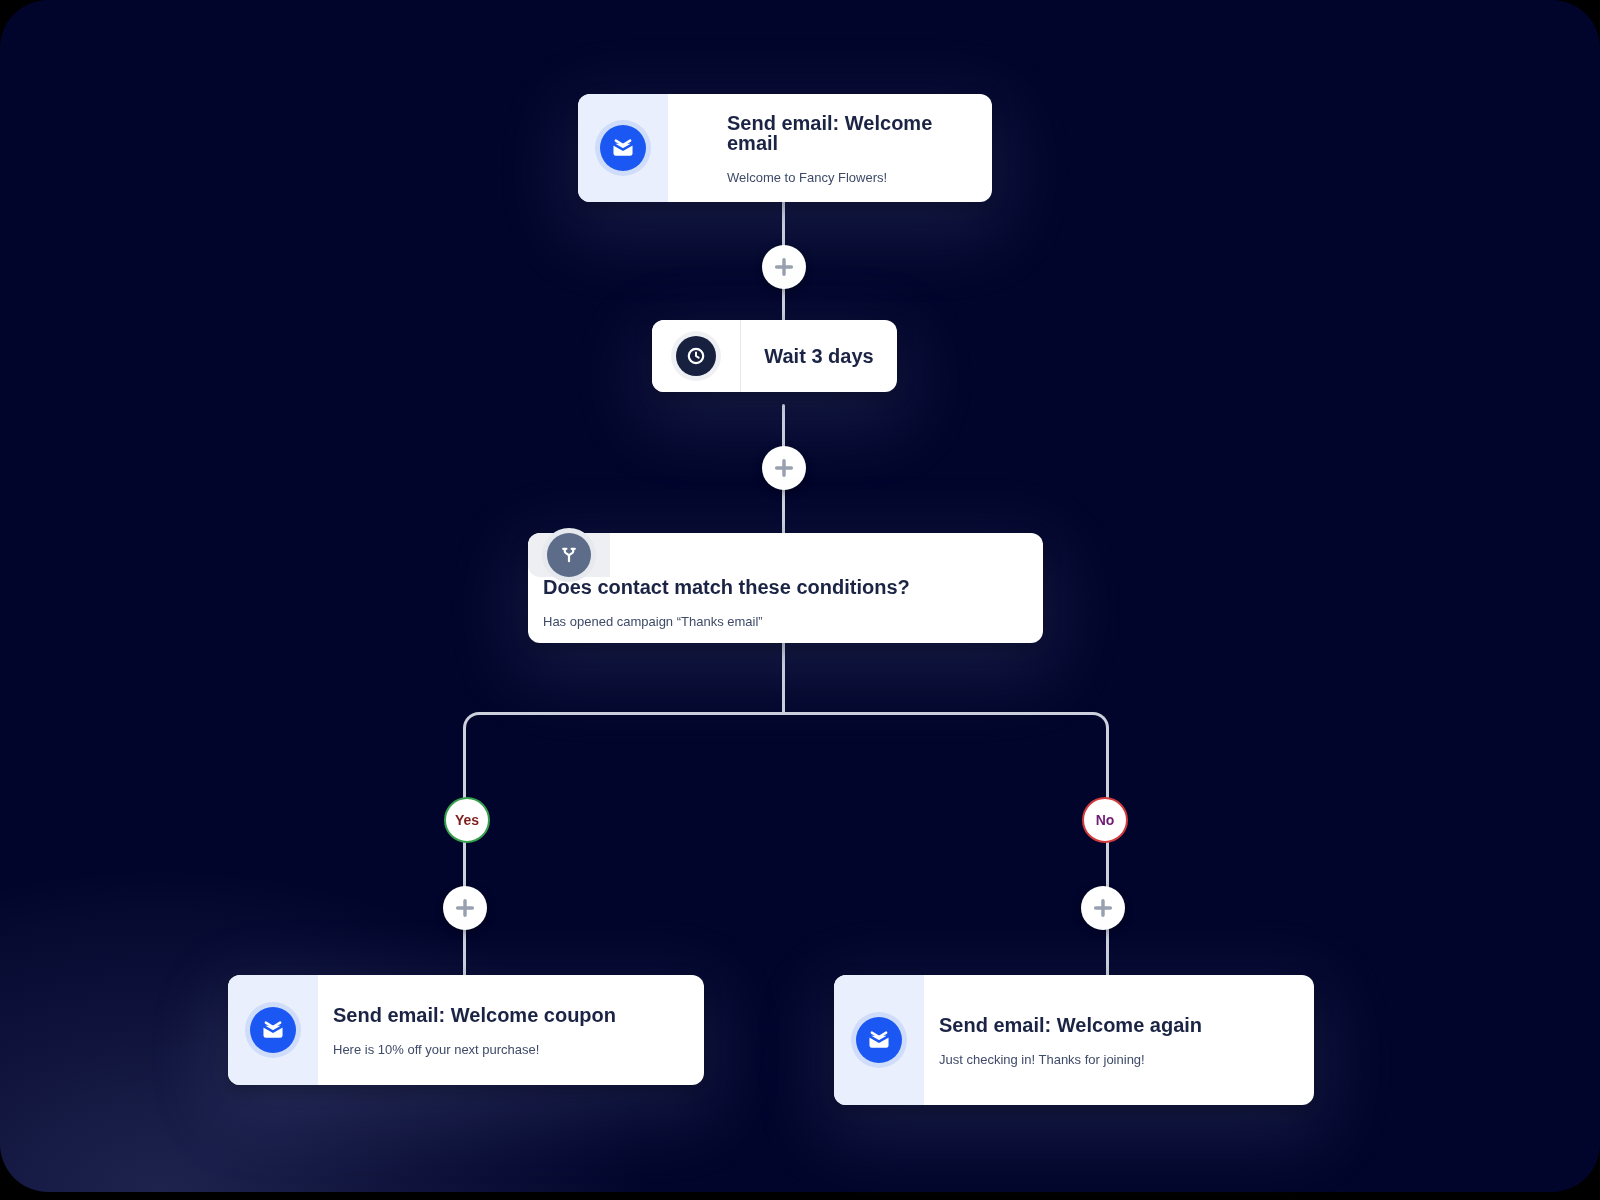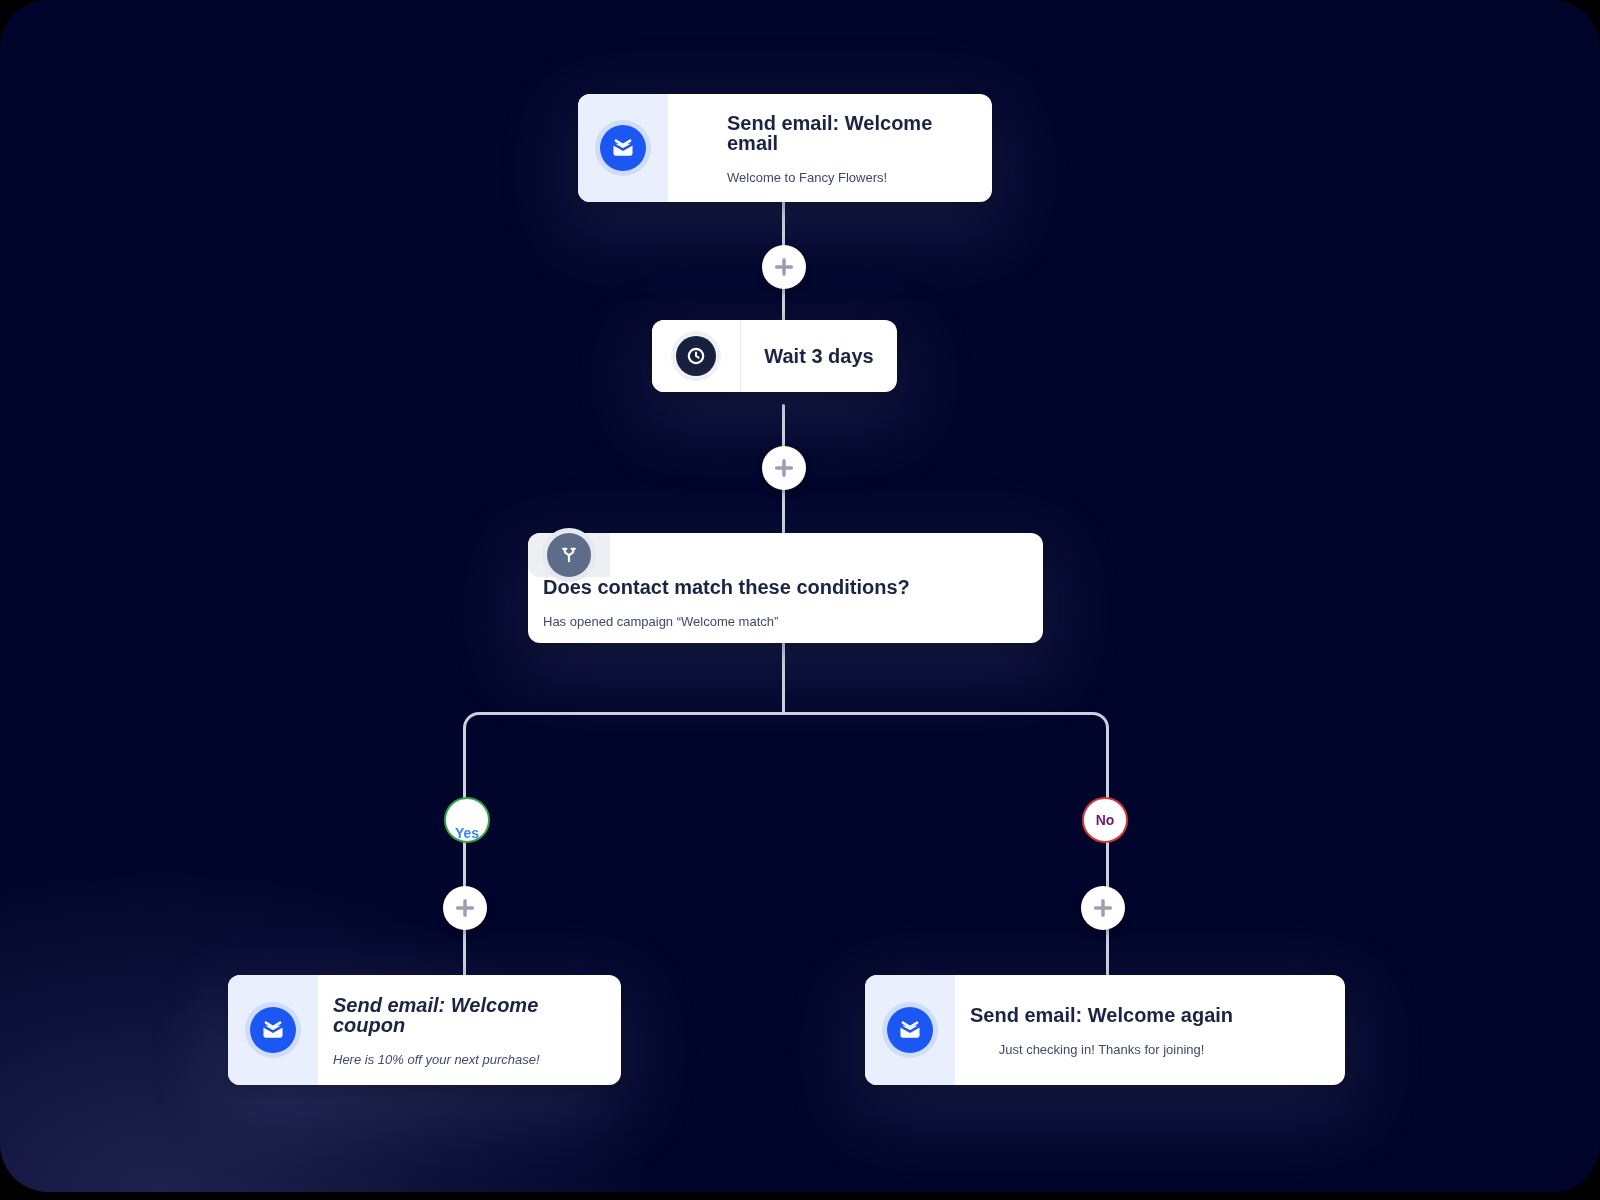--- a/index.html
+++ b/index.html
@@ -44,21 +44,21 @@
     position:absolute;width:44px;height:44px;border-radius:50%;background:#fff;
     display:flex;align-items:center;justify-content:center;cursor:pointer;
     box-shadow:0 3px 10px rgba(0,0,0,0.30);
   }
   
   .badge{
     position:absolute;width:42px;height:42px;border-radius:50%;background:#fff;
     display:flex;align-items:center;justify-content:center;
     font-size:14px;font-weight:700;
   }
-  .badge.yes{border:2.5px solid #36a14c;color:#3b82f6;align-items:flex-end;}
+  .badge.yes{border:2.5px solid #36a14c;color:#7f1d1d;}
   .badge.no{border:2.5px solid #d23b3b;color:#701a75;}
 </style>
 </head>
 <body>
 
 <div class="canvas">
 
   <div class="vline" style="left:782px;top:200px;height:136px;"></div>
   <div class="vline" style="left:782px;top:404px;height:131px;"></div>
   <div class="vline" style="left:782px;top:641px;height:74px;"></div>
@@ -109,21 +109,21 @@
   <div class="card" style="left:528px;top:533px;width:515px;height:110px;flex-direction:column;">
     <div class="icon-panel gray">
       <div class="icon-circle slate">
         <svg width="24" height="24" viewBox="0 0 24 24">
           <path d="M6.2 5.8 h3.2 M14.6 5.8 h3.2 M7.8 6.4 v2 c0 2.6 4.2 2.2 4.2 4.8 M16.2 6.4 v2 c0 2.6 -4.2 2.2 -4.2 4.8 M12 12.6 v5.6" stroke="#fff" stroke-width="2.2" fill="none" stroke-linecap="round"></path>
         </svg>
       </div>
     </div>
     <div class="card-text">
       <div class="card-title">Does contact match these conditions?</div>
-      <div class="card-subtitle">Has opened campaign “Welcome match”</div>
+      <div class="card-subtitle">Has opened campaign “Thanks email”</div>
     </div>
   </div>
 
   <div class="badge yes" style="left:444px;top:797px;">
     <span>Yes</span>
   </div>
   <div class="badge no" style="left:1082px;top:797px;">
     <span>No</span>
   </div>
 
@@ -132,37 +132,37 @@
       <path d="M12 5.2 V18.8 M5.2 12 H18.8" stroke="#99a1b0" stroke-width="3.2" stroke-linecap="round"></path>
     </svg>
   </div>
 
   <div class="plus-btn" style="left:1081px;top:886px;">
     <svg width="26" height="26" viewBox="0 0 24 24">
       <path d="M12 5.2 V18.8 M5.2 12 H18.8" stroke="#99a1b0" stroke-width="3.2" stroke-linecap="round"></path>
     </svg>
   </div>
 
-  <div class="card" style="left:228px;top:975px;width:393px;height:110px;font-style:italic;">
+  <div class="card" style="left:228px;top:975px;width:476px;height:110px;">
     <div class="icon-panel blue">
       <div class="icon-circle blue">
         <svg width="26" height="26" viewBox="0 0 24 24">
           <rect x="3.2" y="8" width="17.6" height="11.2" rx="2.2" fill="#fff"></rect>
           <path d="M3.2 8.4 L12 13.4 L20.8 8.4" stroke="#1b57f2" stroke-width="2.3" fill="none"></path>
           <path d="M5.4 5.2 L12 9.2 L18.6 5.2" stroke="#fff" stroke-width="2.3" fill="none" stroke-linecap="round"></path>
         </svg>
       </div>
     </div>
     <div class="card-text">
       <div class="card-title">Send email: Welcome coupon</div>
       <div class="card-subtitle">Here is 10% off your next purchase!</div>
     </div>
   </div>
 
-  <div class="card" style="left:865px;top:975px;width:480px;height:110px;text-align:center;">
+  <div class="card" style="left:834px;top:975px;width:480px;height:130px;">
     <div class="icon-panel blue">
       <div class="icon-circle blue">
         <svg width="26" height="26" viewBox="0 0 24 24">
           <rect x="3.2" y="8" width="17.6" height="11.2" rx="2.2" fill="#fff"></rect>
           <path d="M3.2 8.4 L12 13.4 L20.8 8.4" stroke="#1b57f2" stroke-width="2.3" fill="none"></path>
           <path d="M5.4 5.2 L12 9.2 L18.6 5.2" stroke="#fff" stroke-width="2.3" fill="none" stroke-linecap="round"></path>
         </svg>
       </div>
     </div>
     <div class="card-text">

